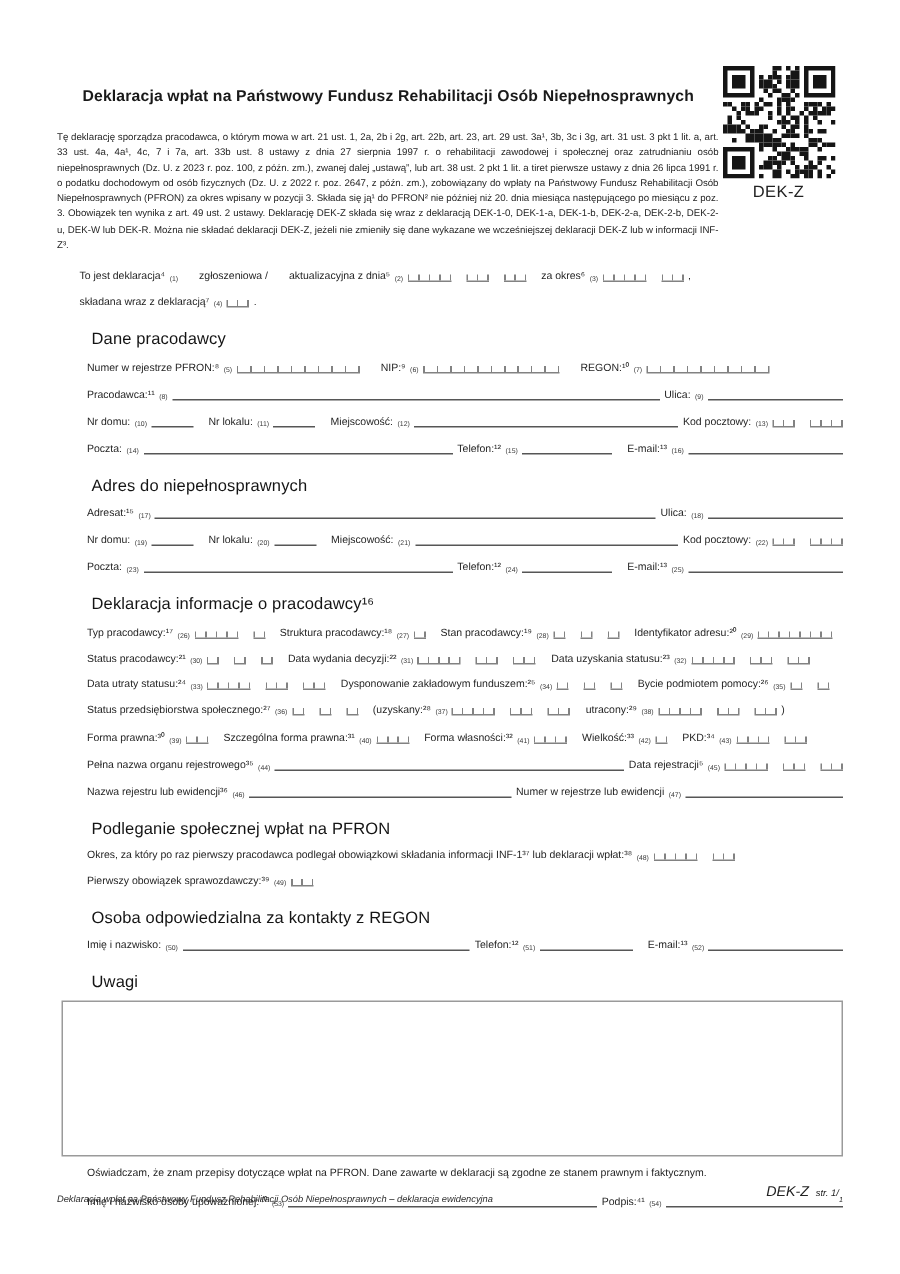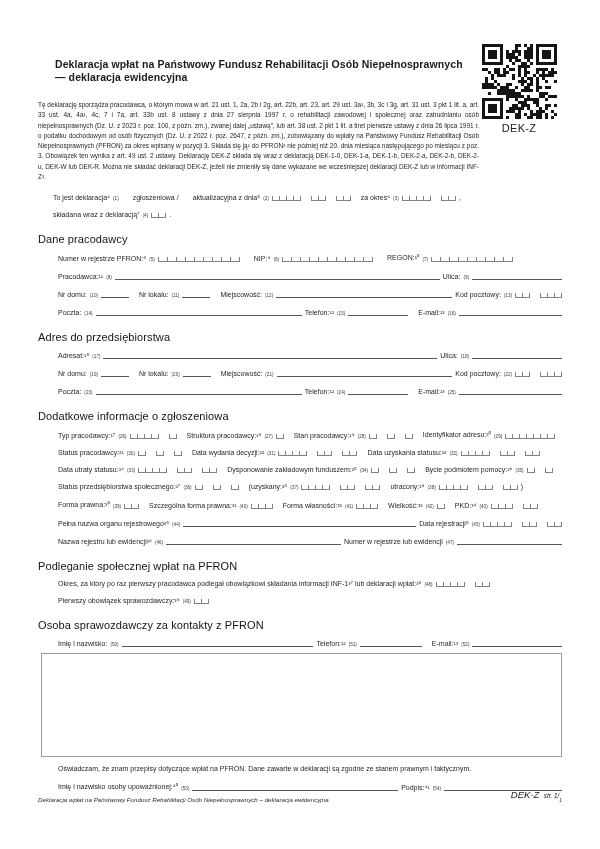--- a/index.html
+++ b/index.html
@@ -7,21 +7,21 @@
         font-family:"Liberation Sans",sans-serif;color:#1f1f1f;}
   .content{position:absolute;left:38px;right:38px;top:0;}
   .title{padding-top:58px;padding-left:17px;font-size:10.5px;font-weight:600;
          line-height:13px;color:#1a1a1a;letter-spacing:.1px;}
   .qr-wrap{position:absolute;right:42px;top:44px;width:78px;text-align:center;}
   .qr{width:75px;height:75px;margin:0 auto;}
   .qr-label{font-size:11px;color:#222;margin-top:3px;letter-spacing:.3px;}
   .intro{margin:16px 0 0 0;width:441px;font-size:6.45px;line-height:10.3px;
          text-align:justify;color:#262626;}
   .decl{margin-top:12px;padding-left:15px;}
-  .sec{font-size:11px;font-weight:400;color:#141414;margin-top:15px;letter-spacing:.1px;}
+  .sec{font-size:11px;font-weight:400;color:#141414;margin-top:15px;letter-spacing:.1px;margin-left:23px;}
   .rows{padding-left:20px;}
   .r{display:flex;align-items:flex-end;gap:3px;font-size:7px;margin-top:10px;
      white-space:nowrap;color:#1f1f1f;}
   .r.first{margin-top:8px;}
   .lb{flex:none;}
   .ps{flex:none;font-size:4.6px;color:#3a3a3a;padding-bottom:.5px;}
   .fl{flex:1 1 auto;min-width:12px;border-bottom:1px solid #565656;height:7px;}
   .fl.fx{flex:none;}
   .cb{flex:none;display:inline-block;height:5.5px;border-bottom:1px solid #828282;
       width:calc(var(--n,2) * 7px + 1px);
@@ -274,21 +274,20 @@
           <rect x="3" y="57" width="15" height="15" fill="#fff"></rect>
           <rect x="6" y="60" width="9" height="9" fill="#151515"></rect>
         </svg></div>
     <div class="qr-label">DEK-Z</div>
   </div>
 
   <div class="content">
 
     <div class="title">
       <div>Deklaracja wpłat na Państwowy Fundusz Rehabilitacji Osób Niepełnosprawnych</div>
-      <div>— deklaracja ewidencyjna</div>
     </div>
 
     <p class="intro">Tę deklarację sporządza pracodawca, o którym mowa w art. 21 ust. 1, 2a, 2b i 2g, art. 22b, art. 23, art. 29 ust. 3a¹, 3b, 3c i 3g, art. 31 ust. 3 pkt 1 lit. a, art. 33 ust. 4a, 4a¹, 4c, 7 i 7a, art. 33b ust. 8 ustawy z dnia 27 sierpnia 1997 r. o rehabilitacji zawodowej i społecznej oraz zatrudnianiu osób niepełnosprawnych (Dz. U. z 2023 r. poz. 100, z późn. zm.), zwanej dalej „ustawą”, lub art. 38 ust. 2 pkt 1 lit. a tiret pierwsze ustawy z dnia 26 lipca 1991 r. o podatku dochodowym od osób fizycznych (Dz. U. z 2022 r. poz. 2647, z późn. zm.), zobowiązany do wpłaty na Państwowy Fundusz Rehabilitacji Osób Niepełnosprawnych (PFRON) za okres wpisany w pozycji 3. Składa się ją¹ do PFRON² nie później niż 20. dnia miesiąca następującego po miesiącu z poz. 3. Obowiązek ten wynika z art. 49 ust. 2 ustawy. Deklarację DEK-Z składa się wraz z deklaracją DEK-1-0, DEK-1-a, DEK-1-b, DEK-2-a, DEK-2-b, DEK-2-u, DEK-W lub DEK-R. Można nie składać deklaracji DEK-Z, jeżeli nie zmieniły się dane wykazane we wcześniejszej deklaracji DEK-Z lub w informacji INF-Z³.</p>
 
     <div class="decl">
       <div class="r first">
         <span class="lb">To jest deklaracja⁴</span>
         <span class="ps">(1)</span>
         <span class="g8"></span>
         <span class="lb">zgłoszeniowa /</span>
@@ -364,21 +363,21 @@
         <span class="lb">Telefon:¹²</span>
         <span class="ps">(15)</span>
         <span class="fl fx" style="width:60px"></span>
         <span class="g"></span>
         <span class="lb">E-mail:¹³</span>
         <span class="ps">(16)</span>
         <span class="fl" style="flex:1.5"></span>
       </div>
     </div>
 
-    <div class="sec">Adres do przedsiębiorstwa</div>
+    <div class="sec">Adres do niepełnosprawnych</div>
     <div class="rows">
       <div class="r first">
         <span class="lb">Adresat:¹⁵</span>
         <span class="ps">(17)</span>
         <span class="fl" style="flex:5"></span>
         <span class="lb">Ulica:</span>
         <span class="ps">(18)</span>
         <span class="fl fx" style="width:90px"></span>
       </div>
       <div class="r">
@@ -406,21 +405,21 @@
         <span class="lb">Telefon:¹²</span>
         <span class="ps">(24)</span>
         <span class="fl fx" style="width:60px"></span>
         <span class="g"></span>
         <span class="lb">E-mail:¹³</span>
         <span class="ps">(25)</span>
         <span class="fl" style="flex:1.5"></span>
       </div>
     </div>
 
-    <div class="sec">Dodatkowe informacje o zgłoszeniowa</div>
+    <div class="sec">Deklaracja informacje o pracodawcy¹⁶</div>
     <div class="rows">
       <div class="r first">
         <span class="lb">Typ pracodawcy:¹⁷</span>
         <span class="ps">(26)</span>
         <i class="cb" style="--n:4"></i>
           <span class="g"></span>
         <i class="cb" style="--n:1"></i>
         <span class="g"></span>
         <span class="lb">Struktura pracodawcy:¹⁸</span>
         <span class="ps">(27)</span>
@@ -566,36 +565,37 @@
           <span class="g"></span>
         <i class="cb" style="--n:2"></i>
       </div>
       <div class="r">
         <span class="lb">Pierwszy obowiązek sprawozdawczy:³⁹</span>
         <span class="ps">(49)</span>
         <i class="cb" style="--n:2"></i>
       </div>
     </div>
 
-    <div class="sec">Osoba sprawozdawczy za kontakty z PFRON</div>
+    <div class="sec">Osoba odpowiedzialna za kontakty z REGON</div>
     <div class="rows">
       <div class="r first">
         <span class="lb">Imię i nazwisko:</span>
         <span class="ps">(50)</span>
         <span class="fl" style="flex:3"></span>
         <span class="lb">Telefon:¹²</span>
         <span class="ps">(51)</span>
         <span class="fl fx" style="width:62px"></span>
         <span class="g"></span>
         <span class="lb">E-mail:¹³</span>
         <span class="ps">(52)</span>
         <span class="fl" style="flex:1.4"></span>
       </div>
     </div>
 
+    <div class="sec">Uwagi</div>
     <div class="uwagi-box"></div>
 
     <div class="osw-body">Oświadczam, że znam przepisy dotyczące wpłat na PFRON. Dane zawarte w deklaracji są zgodne ze stanem prawnym i faktycznym.</div>
     <div class="rows">
       <div class="r">
         <span class="lb">Imię i nazwisko osoby upoważnionej:⁴⁰</span>
         <span class="ps">(53)</span>
         <span class="fl" style="flex:3"></span>
         <span class="lb">Podpis:⁴¹</span>
         <span class="ps">(54)</span>

